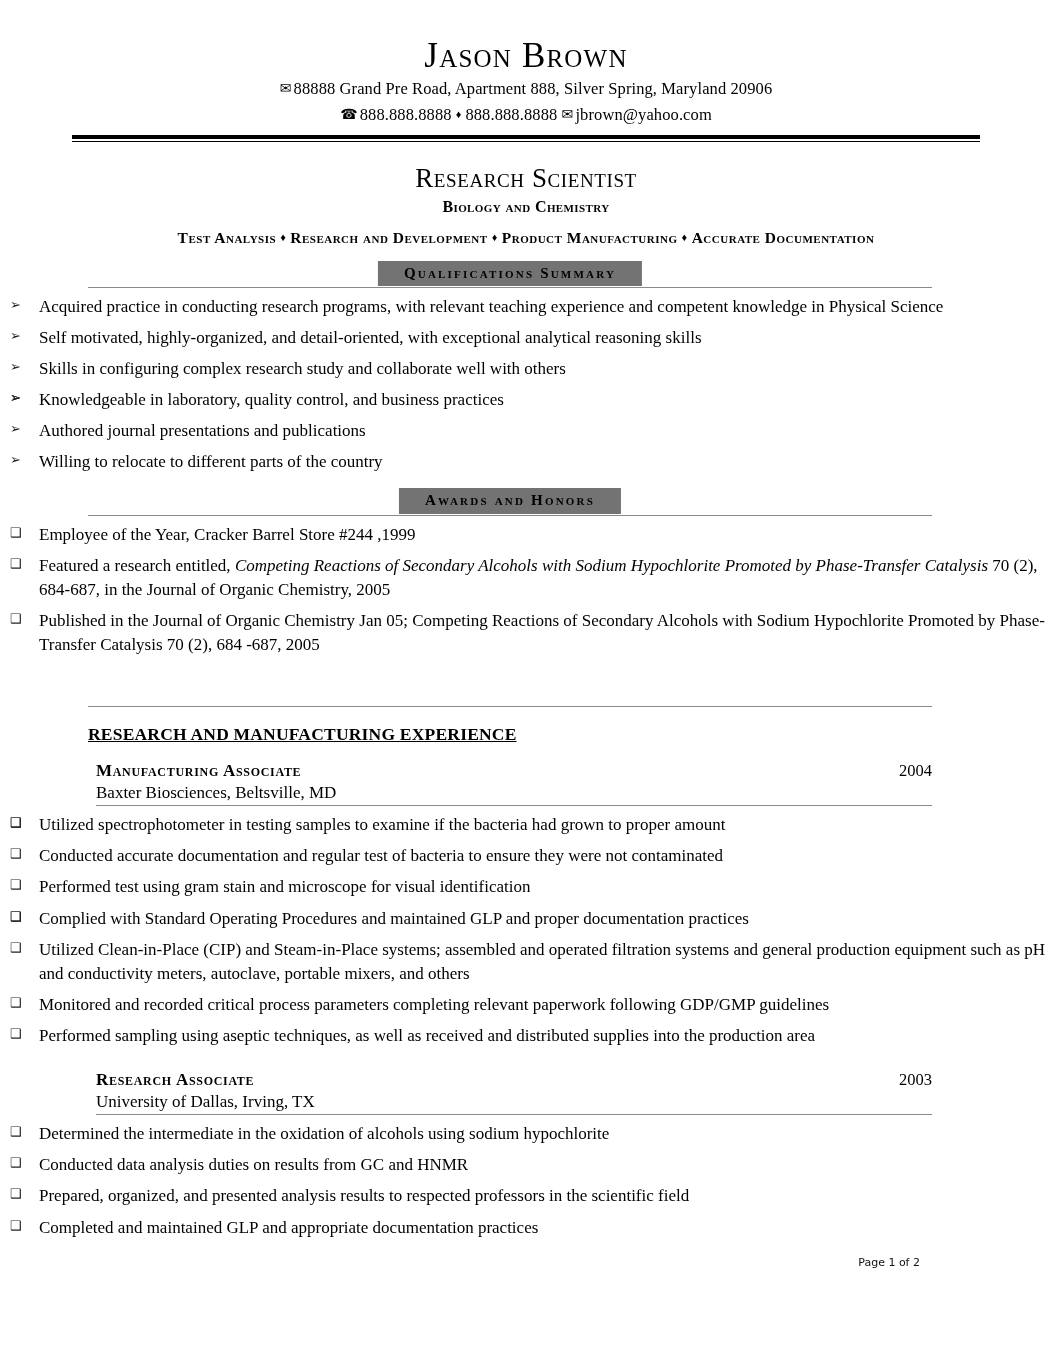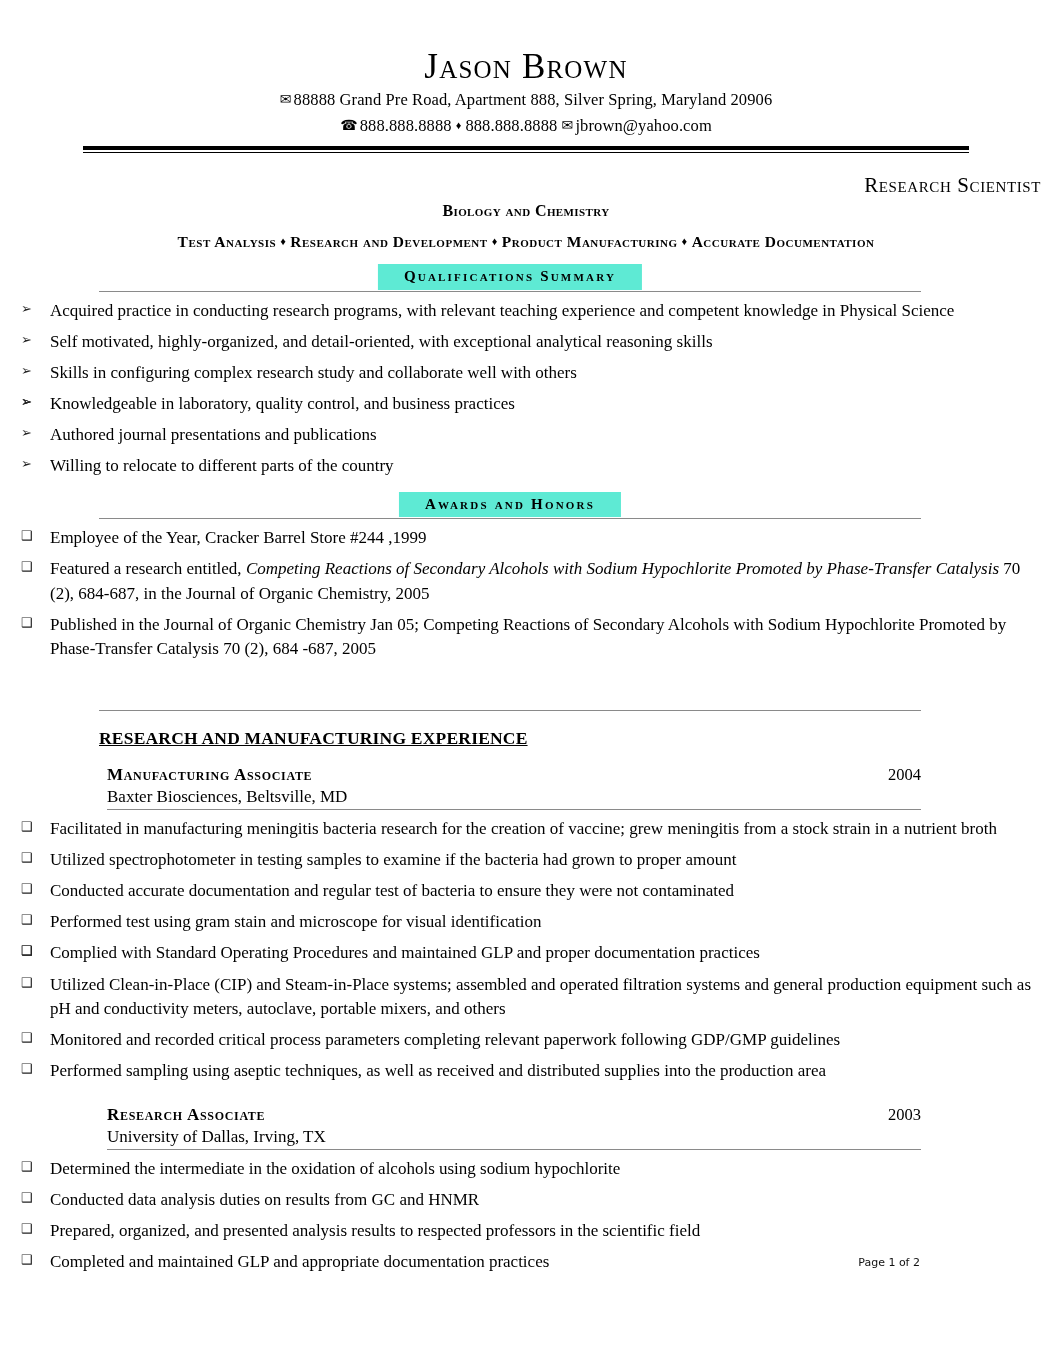--- a/index.html
+++ b/index.html
@@ -14,21 +14,21 @@
     color: #000000;
     position: relative;
     overflow: hidden;
   }
 
   .page {
     position: relative;
     width: 1052px;
     height: 1315px;
     box-sizing: border-box;
-    padding: 11px;
+    padding: 0;
   }
 
   
   .name {
     text-align: center;
     font-size: 35px;
     letter-spacing: 1.2px;
     font-variant: small-caps;
     font-weight: normal;
     margin: 0;
@@ -60,22 +60,22 @@
   }
   .double-rule::after {
     content: "";
     display: block;
     margin-top: 2px;
     border-top: 1.5px solid #000;
   }
 
   
   .target-title {
-    text-align: right;
-    font-size: 21px;
+    text-align: center;
+    font-size: 27px;
     font-variant: small-caps;
     letter-spacing: 0.6px;
     margin-top: 20px;
     line-height: 1.2;
   }
   .target-sub {
     text-align: center;
     font-size: 16px;
     font-variant: small-caps;
     letter-spacing: 0.4px;
@@ -108,21 +108,21 @@
     left: 0;
     right: 0;
     bottom: 0;
     border-top: 1.5px solid #8a8a8a;
   }
   .section-head .banner {
     position: absolute;
     left: 50%;
     transform: translateX(-50%);
     bottom: 2px;
-    background: #5eead4;
+    background: #737373;
     padding: 2px 26px 3px 26px;
     font-size: 15px;
     font-variant: small-caps;
     font-weight: bold;
     letter-spacing: 2.2px;
     white-space: nowrap;
     line-height: 1.35;
   }
 
   
@@ -297,21 +297,21 @@
 
   <div class="job">
     <div class="row">
       <span class="title">Manufacturing Associate</span>
       <span class="year">2004</span>
     </div>
     <div class="employer">Baxter Biosciences, Beltsville, MD</div>
   </div>
 
   <ul class="blist duty-list">
-    <li><span class="mk">❑</span><span>Facilitated in manufacturing meningitis bacteria research for the creation of vaccine; grew meningitis from a stock strain in a nutrient broth</span></li>
+    <li><span class="mk">❑</span></li>
     <li><span class="mk">❑</span><span>Utilized spectrophotometer in testing samples to examine if the bacteria had grown to proper amount</span></li>
     <li><span class="mk">❑</span><span>Conducted accurate documentation and regular test of bacteria to ensure they were not contaminated</span></li>
     <li><span class="mk">❑</span><span>Performed test using gram stain and microscope for visual identification</span></li>
     <li><span class="mk">❑</span></li>
     <li><span class="mk">❑</span><span>Complied with Standard Operating Procedures and maintained GLP and proper documentation practices</span></li>
     <li><span class="mk">❑</span><span>Utilized Clean-in-Place (CIP) and Steam-in-Place systems; assembled and operated filtration systems and general production equipment such as pH and conductivity meters, autoclave, portable mixers, and others</span></li>
     <li><span class="mk">❑</span><span>Monitored and recorded critical process parameters completing relevant paperwork following GDP/GMP guidelines</span></li>
     <li><span class="mk">❑</span><span>Performed sampling using aseptic techniques, as well as received and distributed supplies into the production area</span></li>
   </ul>
 

